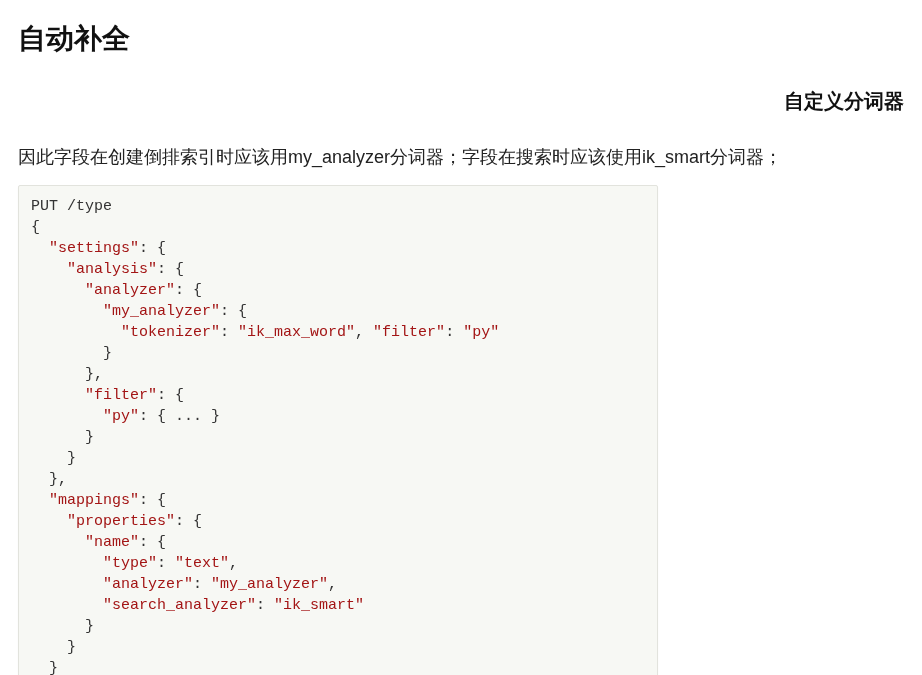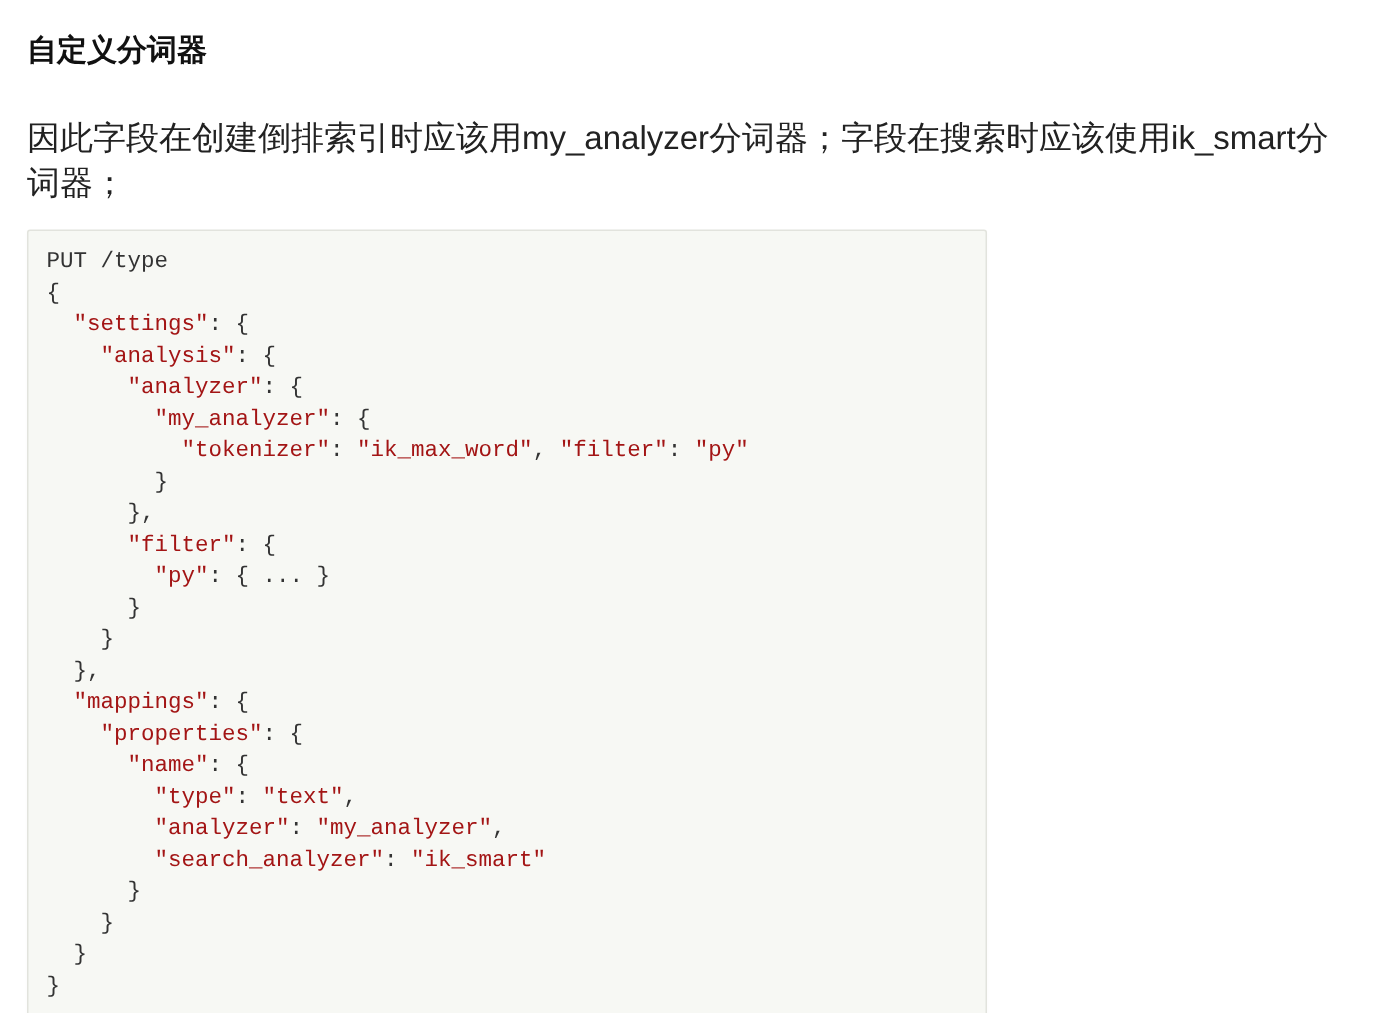--- a/index.html
+++ b/index.html
@@ -20,23 +20,24 @@
     font-size: 28px;
     font-weight: 700;
     margin: 0 0 30px 0;
     color: #111;
   }
   .h3 {
     font-size: 20px;
     font-weight: 700;
     margin: 0 0 30px 0;
     color: #111;
+    text-align: right;
   }
   .para {
-    font-size: 22px;
+    font-size: 18px;
     font-weight: 400;
     margin: 0 0 16px 0;
     color: #222;
   }
   .codeblock {
     width: 640px;
     box-sizing: border-box;
     background: #f7f8f4;
     border: 1px solid #e2e3dd;
     border-radius: 2px;
@@ -50,20 +51,21 @@
     box-shadow: 0 1px 2px rgba(0,0,0,0.03);
   }
   .tok-key   { color: #a31515; }      
   .tok-str   { color: #a31515; }
 </style>
 </head>
 <body>
 
 <div class="page">
 
+  <h1 class="h1">自动补全</h1>
 
   <h3 class="h3">自定义分词器</h3>
 
   <p class="para">因此字段在创建倒排索引时应该用my_analyzer分词器；字段在搜索时应该使用ik_smart分词器；</p>
 
   <div class="codeblock"><span>PUT /type</span>
 {
   <span class="tok-key">"settings"</span>: {
     <span class="tok-key">"analysis"</span>: {
       <span class="tok-key">"analyzer"</span>: {

